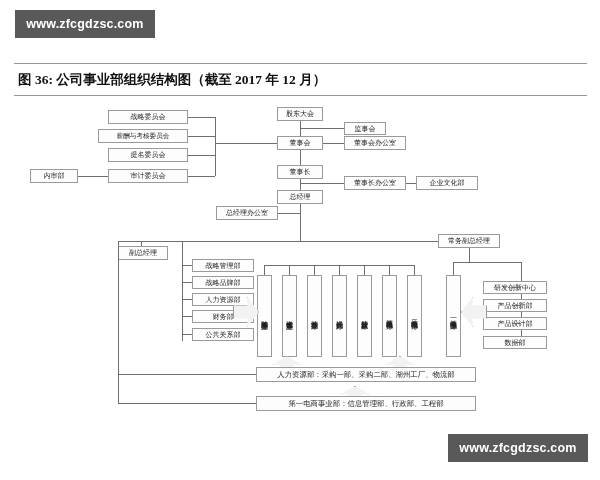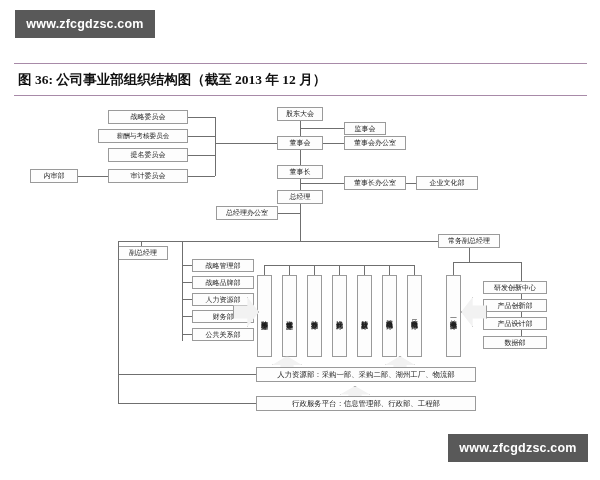--- a/index.html
+++ b/index.html
@@ -59,21 +59,21 @@
 </style>
 </head>
 <body>
 
 <div class="stage">
 
   <div class="wm wm-top">www.zfcgdzsc.com</div>
   <div class="wm wm-bot">www.zfcgdzsc.com</div>
 
   <div class="rule top"></div>
-  <div class="title">图 36: 公司事业部组织结构图（截至 2013 年 12 月）</div>
+  <div class="title">图 36: 公司事业部组织结构图（截至 2017 年 12 月）</div>
   <div class="rule bot"></div>
 
   <div class="bx" style="left:108px;top:110px;width:80px;height:14px;">战略委员会</div>
   <div class="bx sm" style="left:98px;top:129px;width:90px;height:14px;">薪酬与考核委员会</div>
   <div class="bx" style="left:108px;top:148px;width:80px;height:14px;">提名委员会</div>
   <div class="bx" style="left:108px;top:169px;width:80px;height:14px;">审计委员会</div>
   <div class="bx" style="left:30px;top:169px;width:48px;height:14px;">内审部</div>
 
   <div class="ln lh" style="left:78px;top:176px;width:30px;"></div>
 
@@ -168,15 +168,15 @@
   <div class="ln lh" style="left:512px;top:323px;width:9px;"></div>
   <div class="ln lh" style="left:512px;top:342px;width:9px;"></div>
 
   <div class="arw arw-r" style="left:233px;top:297px;width:24px;height:28px;"></div>
   <div class="arw arw-l" style="left:461px;top:297px;width:24px;height:28px;"></div>
   <div class="arw arw-u" style="left:272px;top:356px;width:28px;height:18px;"></div>
   <div class="arw arw-u" style="left:385px;top:356px;width:28px;height:18px;"></div>
   <div class="arw arw-u" style="left:340px;top:386px;width:28px;height:17px;"></div>
 
   <div class="bx" style="left:256px;top:367px;width:220px;height:15px;font-size:7.4px;">人力资源部：采购一部、采购二部、湖州工厂、物流部</div>
-  <div class="bx" style="left:256px;top:396px;width:220px;height:15px;font-size:7.4px;">行政服务平台：信息管理部、行政部、工程部</div>
+  <div class="bx" style="left:256px;top:396px;width:220px;height:15px;font-size:7.4px;">第一电商事业部：信息管理部、行政部、工程部</div>
 
 </div>
 
 </body></html>

